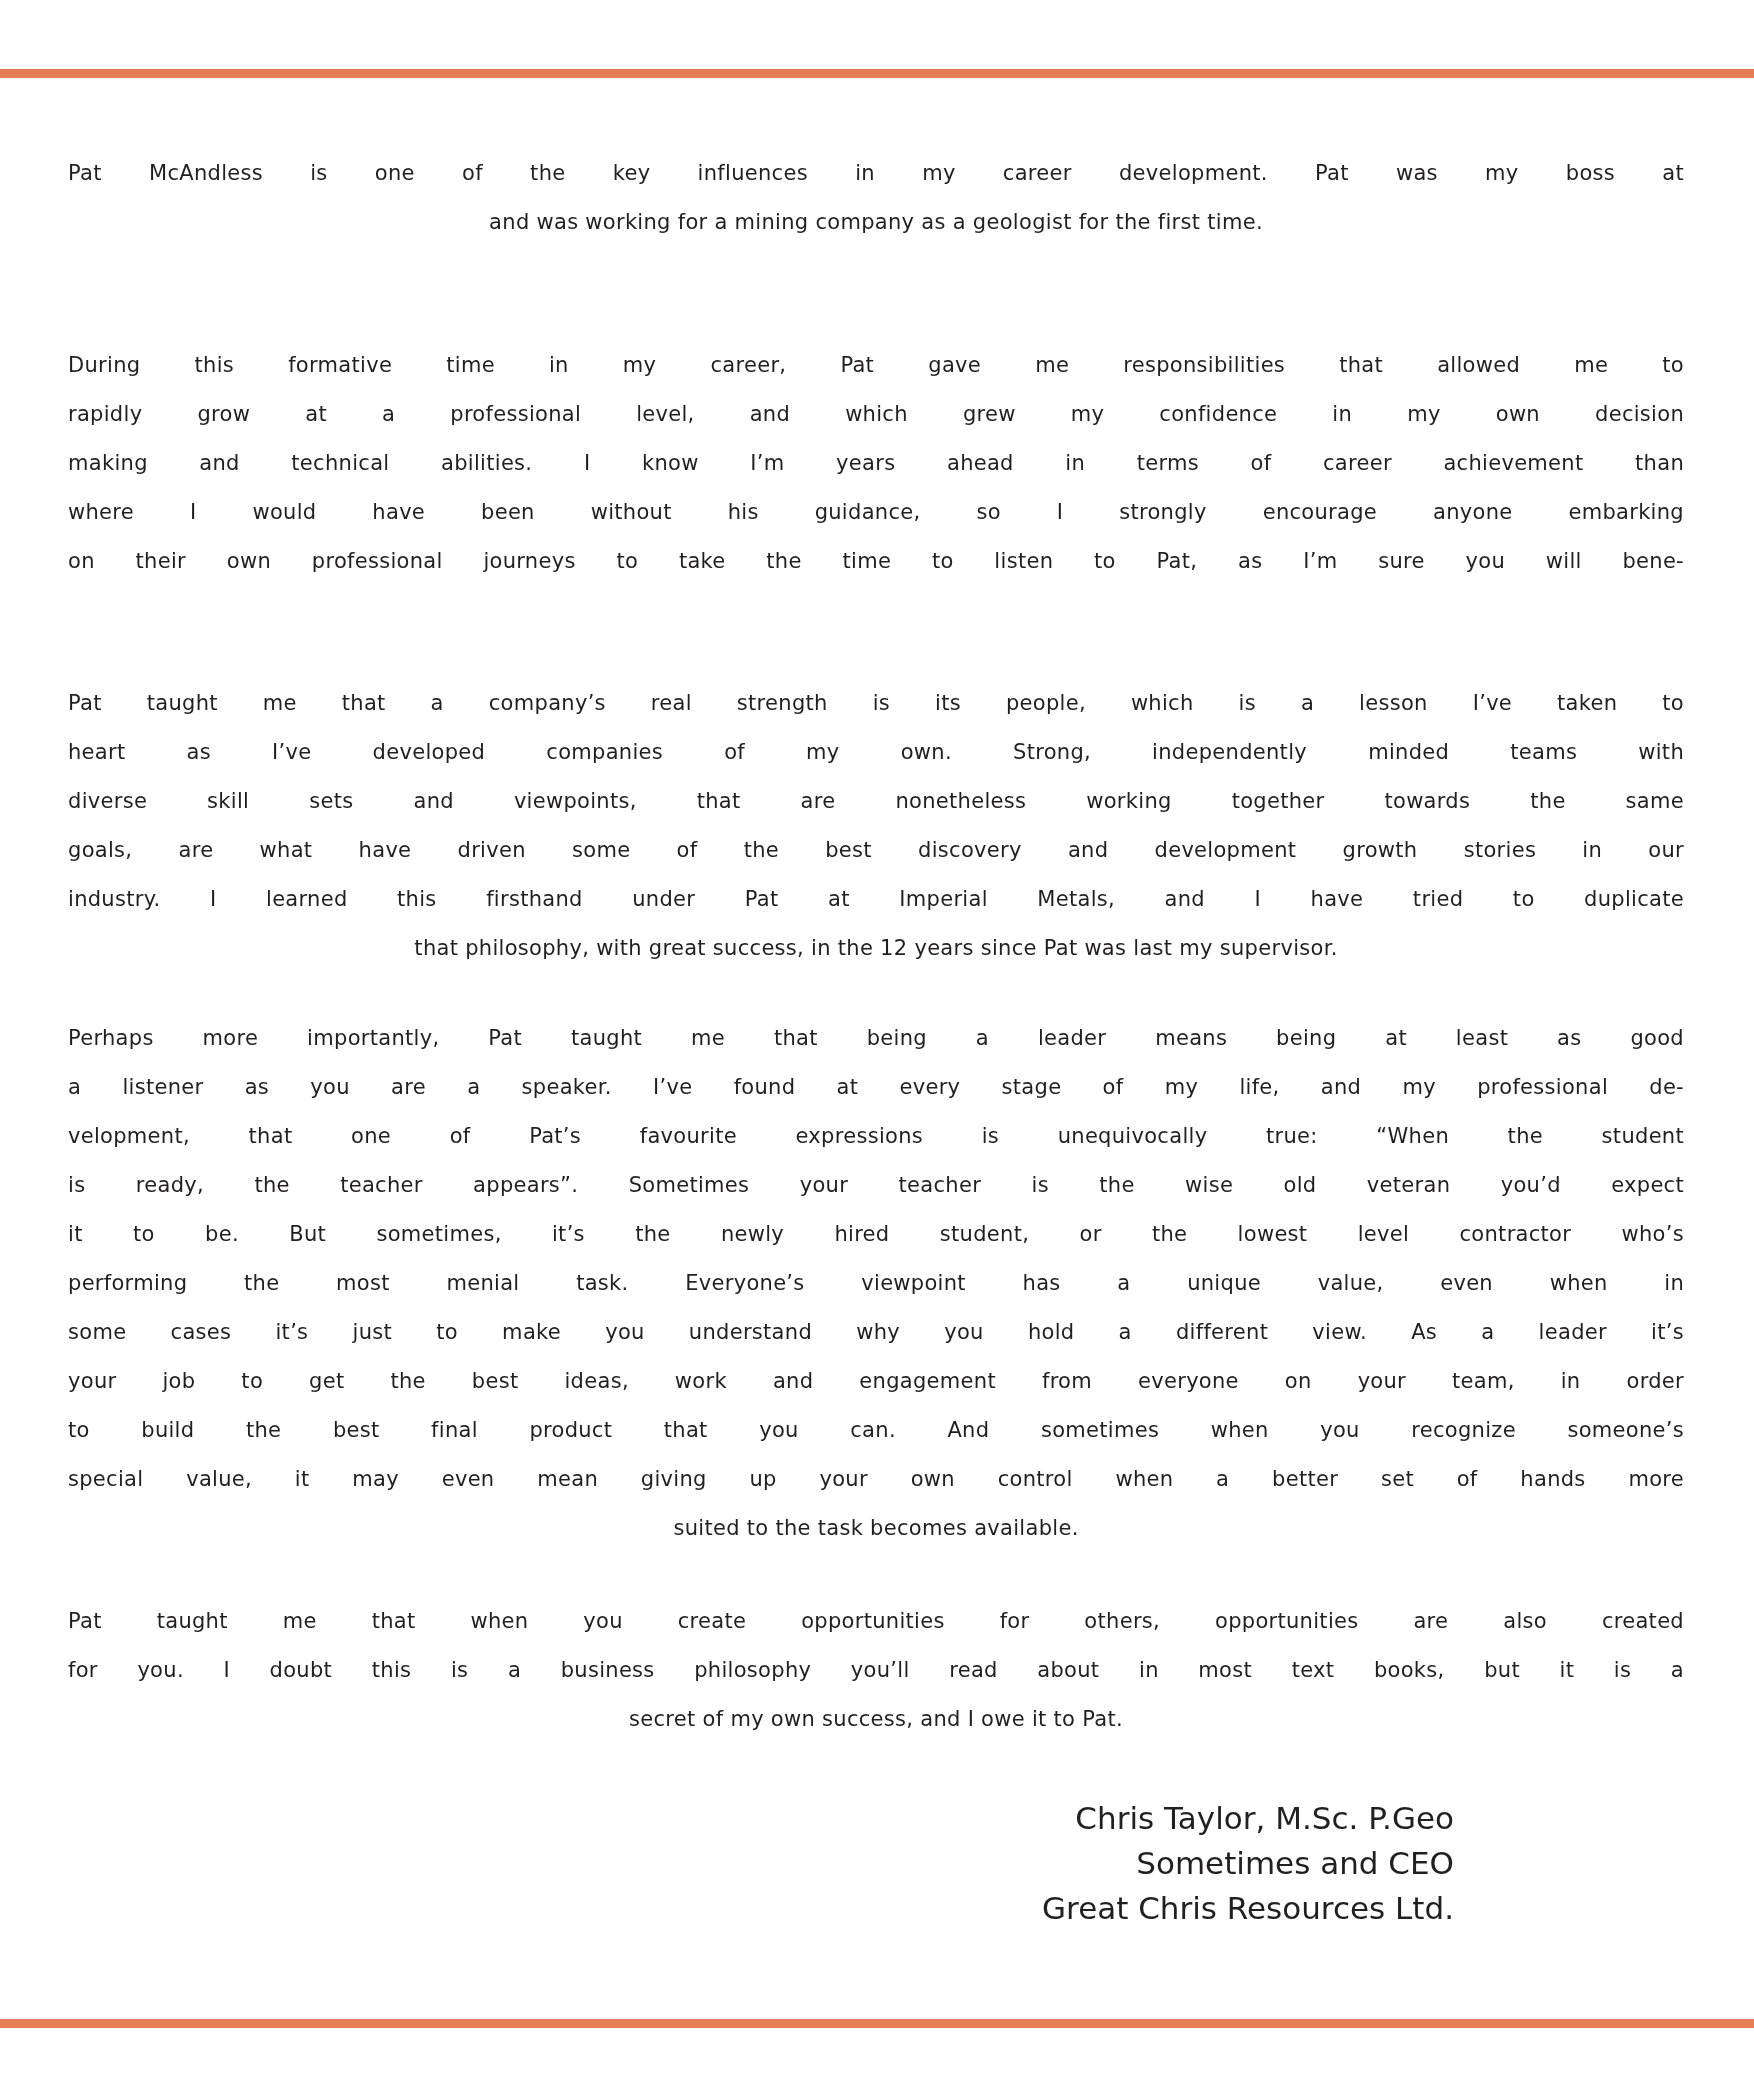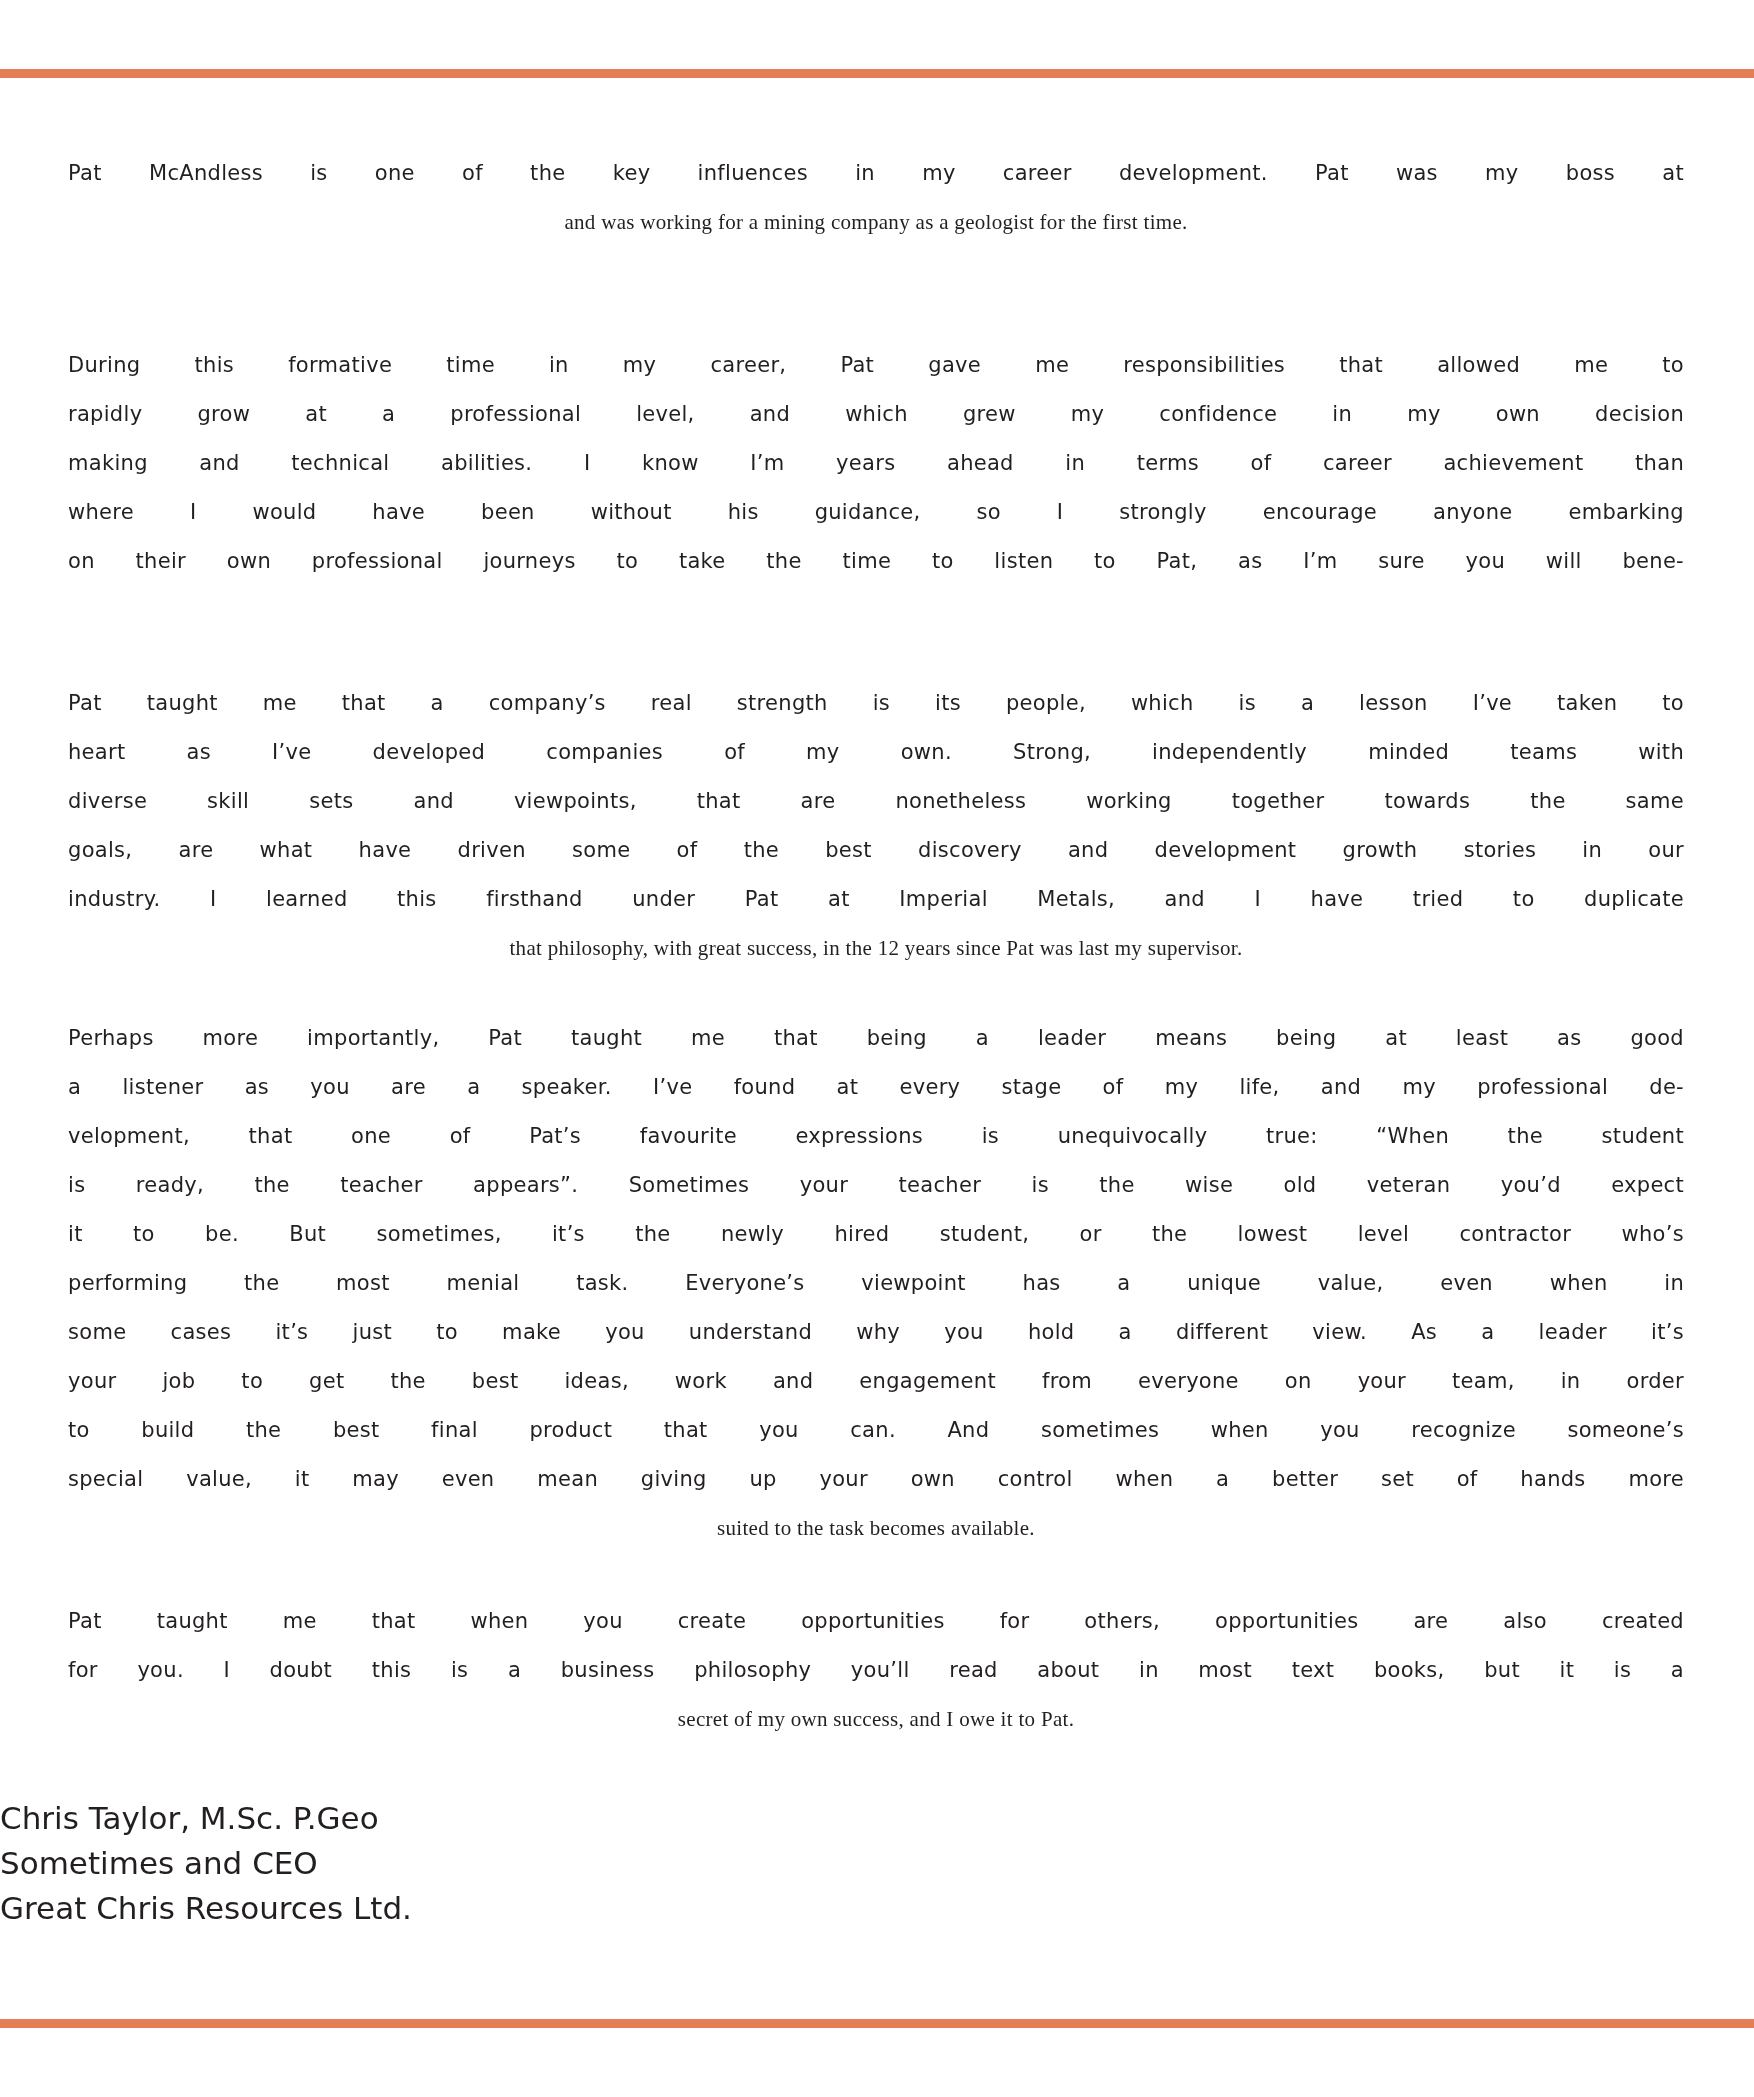--- a/index.html
+++ b/index.html
@@ -4,22 +4,22 @@
 <style>
   html, body { margin: 0; padding: 0; background: #ffffff; }
   body { width: 1754px; height: 2097px; position: relative; overflow: hidden;
          font-family: "DejaVu Sans", "Liberation Sans", sans-serif; color: #231f20; }
   .rule { position: absolute; left: 0; width: 1754px; height: 8.5px; background: #e57d57; }
   .rule.top { top: 69px; }
   .rule.bottom { top: 2019px; }
   .para { position: absolute; left: 68px; width: 1616px; font-size: 21px; line-height: 49px;
           text-align: justify; text-align-last: center; letter-spacing: 0.3px; }
   .line { display: block; height: 49px; white-space: nowrap; text-align-last: justify; }
-  .line.last { text-align: center; text-align-last: center; font-family: Liberation Serif, serif; }
-  .sig { position: absolute; left: 0; width: 1454px; text-align: left; font-size: 31px; line-height: 45px; }
+  .line.last { text-align: center; text-align-last: center; }
+  .sig { position: absolute; left: 0; width: 1454px; text-align: right; font-size: 31px; line-height: 45px; }
   .sig span { display: block; }
 </style>
 </head>
 <body>
 
 <div class="rule top"></div>
 
 <div class="para" style="top:149px">
   <span class="line">Pat McAndless is one of the key influences in my career development.  Pat was my boss at</span>
   <span class="line last">and was working for a mining company as a geologist for the first time.</span>

